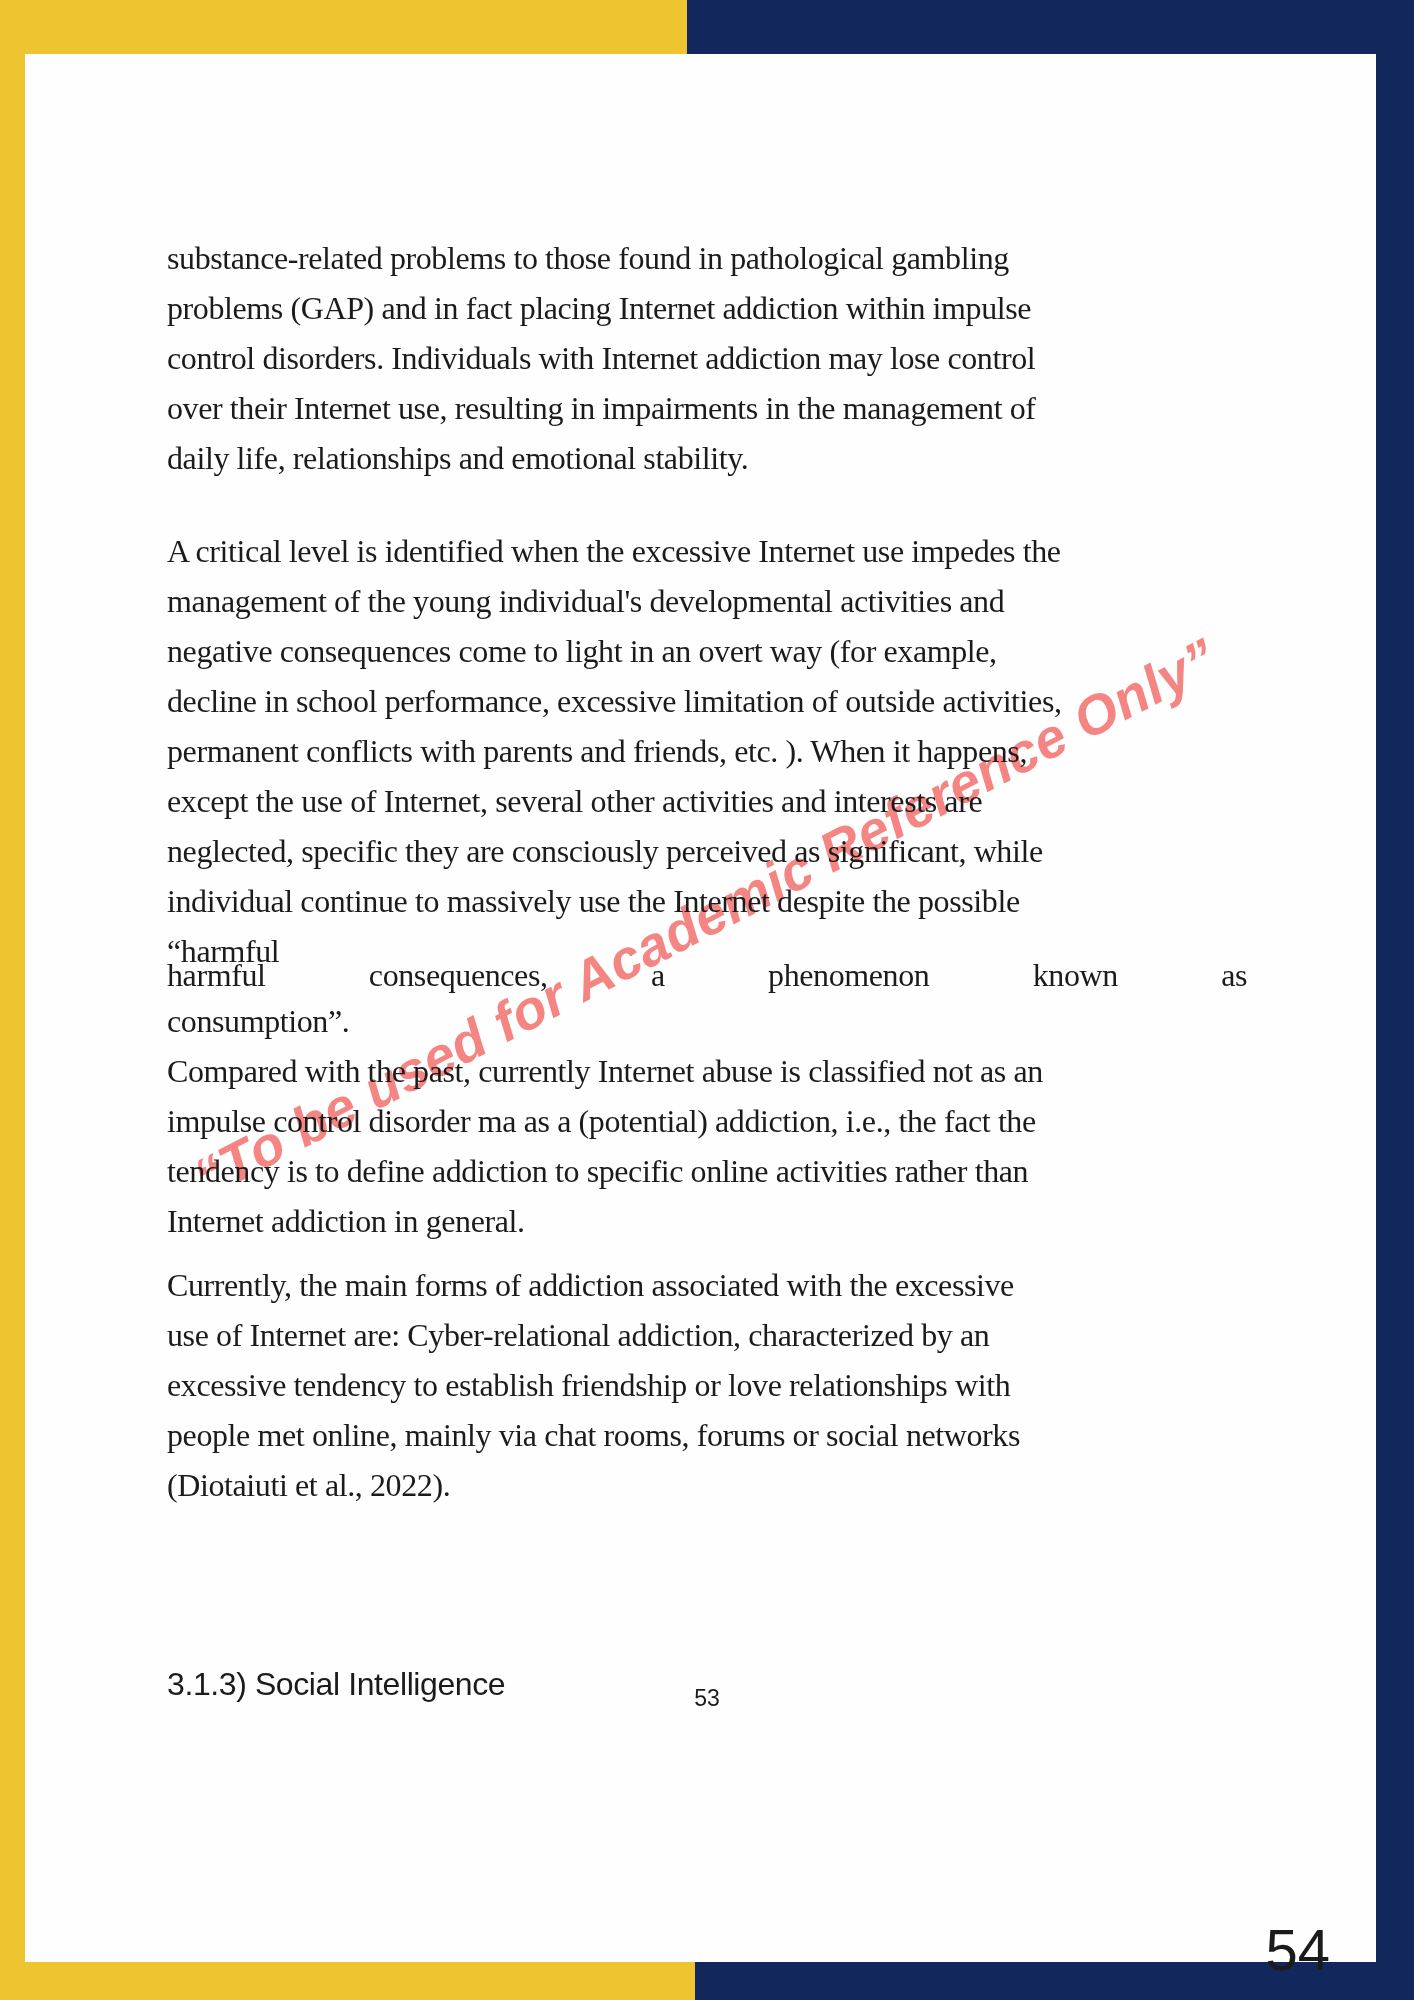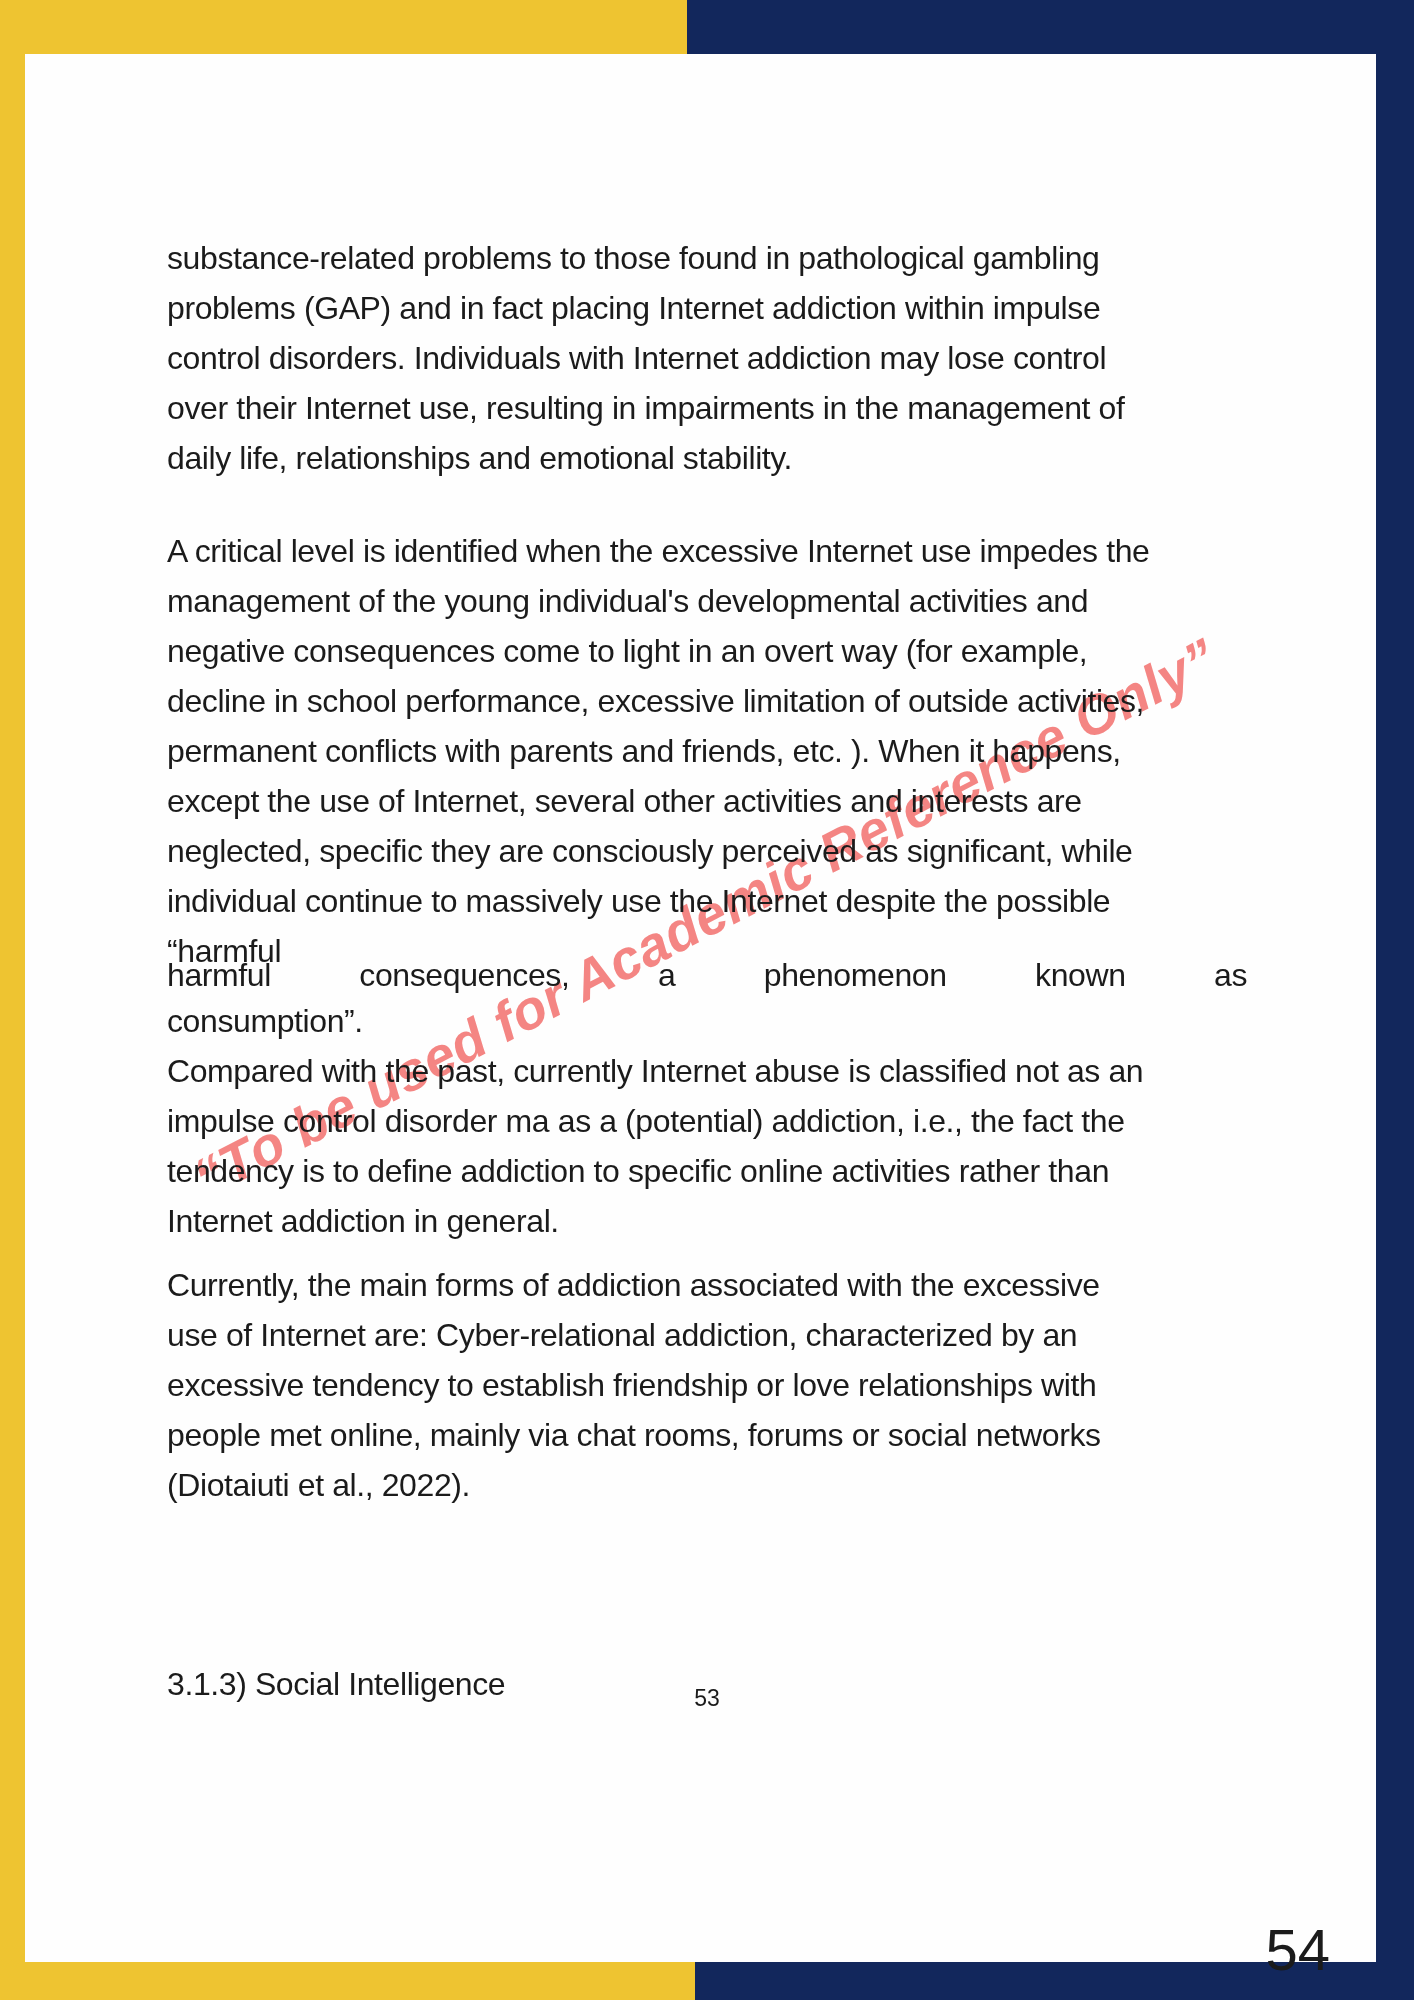--- a/index.html
+++ b/index.html
@@ -56,21 +56,21 @@
     z-index: 1;
   }
   
   .body-text {
     position: absolute;
     left: 142px; top: 179px;
     width: 1080px;
     z-index: 2;
     color: #1B1B1B;
   }
-  .para { position: relative; }
+  .para { position: relative; font-family: Liberation Serif, serif; }
   .para.p2 { margin-top: 43px; }
   .para.p3 { }
   .para.p4 { margin-top: 14px; }
   .line {
     height: 50px;
     line-height: 50px;
     font-size: 32px;
     letter-spacing: -0.4px;
     white-space: nowrap;
   }

